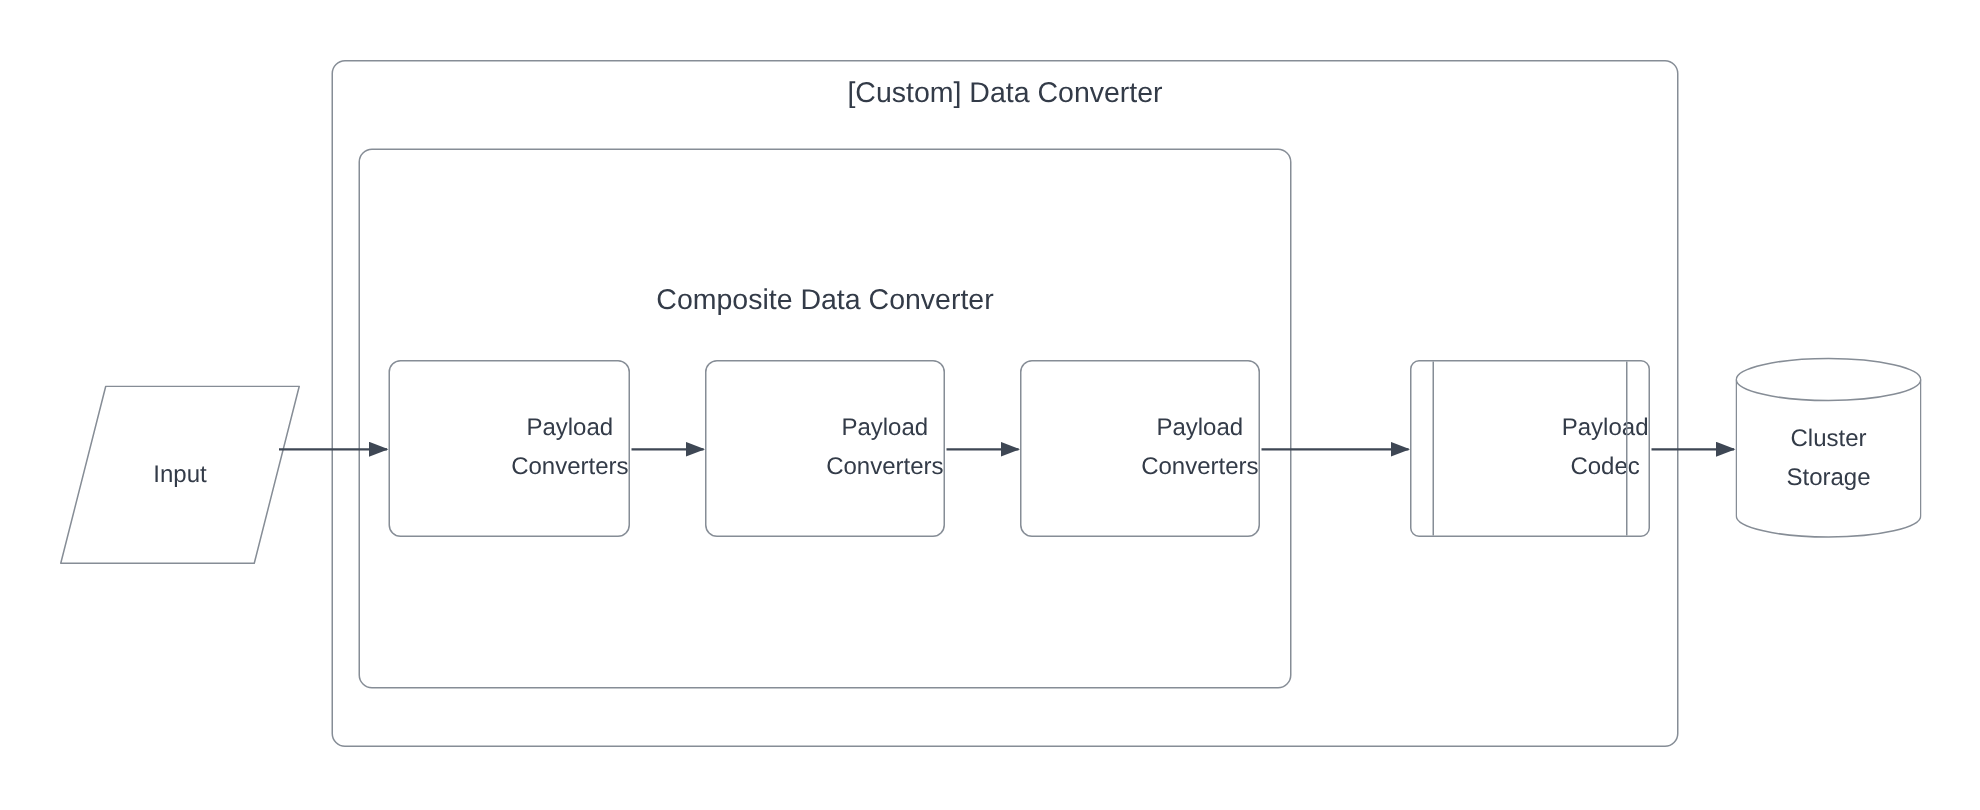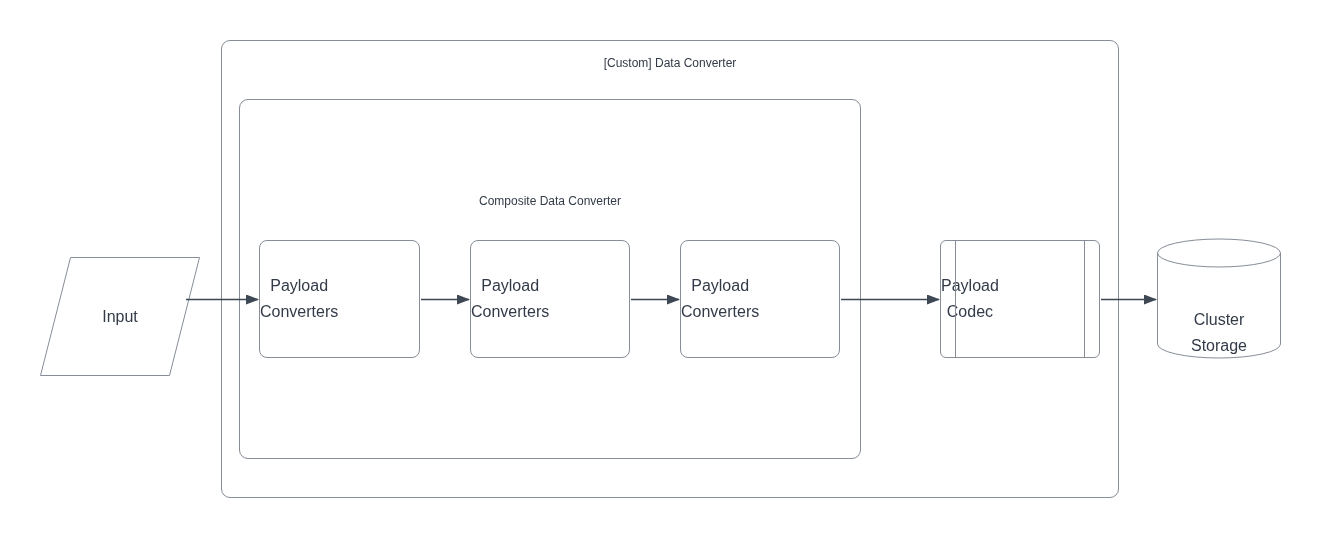--- a/index.html
+++ b/index.html
@@ -15,43 +15,43 @@
     position:relative;width:1320px;height:540px;
     background:var(--background);overflow:hidden;
     color:var(--text);font-size:16px;
   }
   .group{
     position:absolute;border:1px solid var(--box-stroke);
     border-radius:9px;background:transparent;
   }
   .group-title{
     position:absolute;left:0;right:0;text-align:center;
-    color:var(--text);font-size:12px;line-height:20px;
+    color:var(--text);font-size:19px;line-height:20px;
   }
   .node{
     position:absolute;border:1px solid var(--box-stroke);
     border-radius:8px;background:#fff;
-    display:flex;align-items:center;justify-content:flex-start;
+    display:flex;align-items:center;justify-content:flex-end;
     text-align:center;
   }
   .label{
     white-space:pre-line;line-height:26px;color:var(--text);
   }
   .codec-bar{
     position:absolute;top:0;bottom:0;width:0;
     border-left:1px solid var(--box-stroke);
   }
   .shape-wrap{position:absolute;}
   .shape-wrap svg{display:block;position:absolute;left:0;top:0;}
   .shape-label{
     position:absolute;left:0;right:0;top:0;bottom:0;
     display:flex;align-items:center;justify-content:center;
     text-align:center;
   }
-  .cyl-label{padding-top:14px;align-items:flex-end;}
+  .cyl-label{padding-top:14px;}
   .outline{fill:#ffffff;stroke:var(--box-stroke);stroke-width:1;}
   .rim{fill:none;stroke:var(--box-stroke);stroke-width:1;}
   .arrows{position:absolute;left:0;top:0;pointer-events:none;}
   .arrow-line{stroke:var(--arrow);stroke-width:1.5;}
   .arrow-tip{fill:var(--arrow);}
 </style>
 </head>
 <body>
 
 <div class="canvas">

